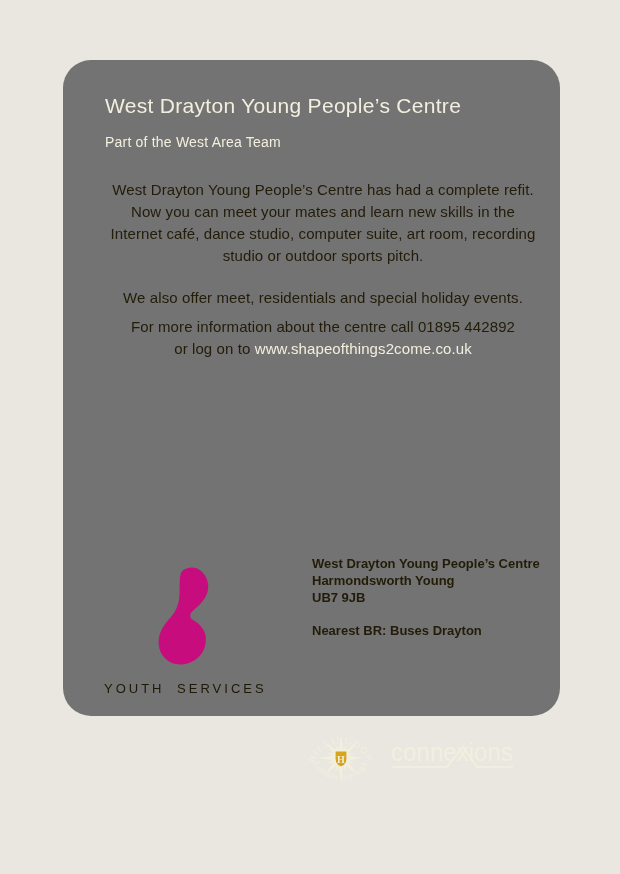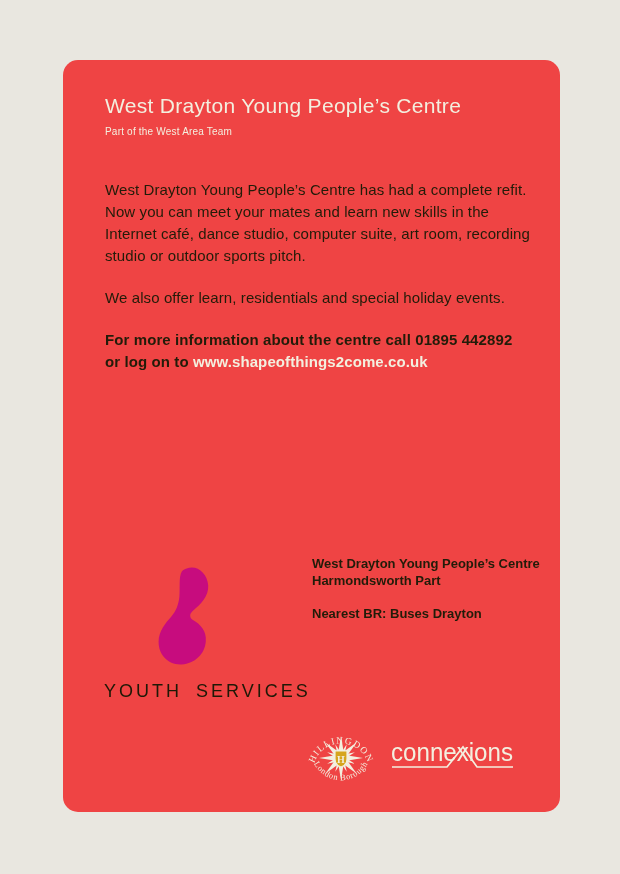--- a/index.html
+++ b/index.html
@@ -12,60 +12,61 @@
     height: 874px;
     background: #e9e7e0;
     overflow: hidden;
   }
 
   .card {
     position: absolute;
     left: 63px;
     top: 60px;
     width: 497px;
-    height: 752px;
-    background: #ef4444;
-    border-radius: 15px;
+    height: 656px;
+    background: #737373;
+    border-radius: 28px;
   }
 
   .card-header { position: absolute; left: 42px; top: 34px; }
   .title {
     font-size: 21px;
     font-weight: 400;
     letter-spacing: 0.3px;
     color: #f3efdf;
     white-space: nowrap;
   }
   .subtitle {
-    margin-top: 8px;
-    font-size: 10px;
+    margin-top: 16px;
+    font-size: 14px;
     color: #f3efdf;
     letter-spacing: 0.2px;
   }
 
   .body-text {
     position: absolute;
     left: 42px;
     width: 436px;
     font-size: 15px;
     line-height: 22px;
     color: #221c09;
     letter-spacing: 0.1px;
+    text-align: center;
   }
   .intro { top: 119px; }
   .offer { top: 227px; white-space: nowrap; }
-  .info  { top: 269px; font-weight: bold; }
+  .info  { top: 256px; }
   .website { color: #f3efdf; text-decoration: none; cursor: pointer; }
 
   .ys-logo { position: absolute; left: 82px; top: 492px; width: 72px; height: 124px; }
   .ys-label {
     position: absolute;
     left: 41px;
     top: 621px;
-    font-size: 18px;
+    font-size: 13px;
     font-weight: 500;
     letter-spacing: 3px;
     word-spacing: 6px;
     color: #1e1906;
     white-space: nowrap;
   }
 
   .address {
     position: absolute;
     left: 249px;
@@ -87,21 +88,21 @@
 <div class="stage">
   <div class="card">
 
     <div class="card-header">
       <div class="title">West Drayton Young People’s Centre</div>
       <div class="subtitle">Part of the West Area Team</div>
     </div>
 
     <p class="body-text intro">West Drayton Young People’s Centre has had a complete refit. Now you can meet your mates and learn new skills in the Internet café, dance studio, computer suite, art room, recording studio or outdoor sports pitch.</p>
 
-    <p class="body-text offer">We also offer learn, residentials and special holiday events.</p>
+    <p class="body-text offer">We also offer meet, residentials and special holiday events.</p>
 
     <p class="body-text info"><span>For more information about the centre call </span><span>01895 442892</span><br><span>or log on to </span><span class="website">www.shapeofthings2come.co.uk</span></p>
 
     <svg class="ys-logo" viewBox="0 0 90 130" aria-hidden="true">
       <path fill="#c70c7e" d="
         M52 8
         C 65 3, 78 14, 79 29
         C 80 43, 69 53, 61 60
         C 56 64, 55 68, 59 72
         C 70 78, 77 87, 76 99
@@ -109,21 +110,22 @@
         C 29 129, 17 116, 17 100
         C 17 86, 26 76, 33 68
         C 39 61, 42 53, 43 43
         C 44 31, 42 19, 46 12
         C 48 9, 50 9, 52 8 Z"></path>
     </svg>
     <div class="ys-label">YOUTH SERVICES</div>
 
     <div class="address">
       <div>West Drayton Young People’s Centre</div>
-      <div>Harmondsworth Part</div>
+      <div>Harmondsworth Young</div>
+      <div>UB7 9JB</div>
       <div class="gap"></div>
       <div>Nearest BR: Buses Drayton</div>
     </div>
 
     <svg class="hillingdon-logo" viewBox="0 0 76 76" aria-hidden="true">
       <defs>
         <path id="arcTop" d="M 11 44 A 28 28 0 0 1 65 44" fill="none"></path>
         <path id="arcBottom" d="M 9 38 A 30 30 0 0 0 67 38" fill="none"></path>
       </defs>
       <g fill="#f3efdf">

